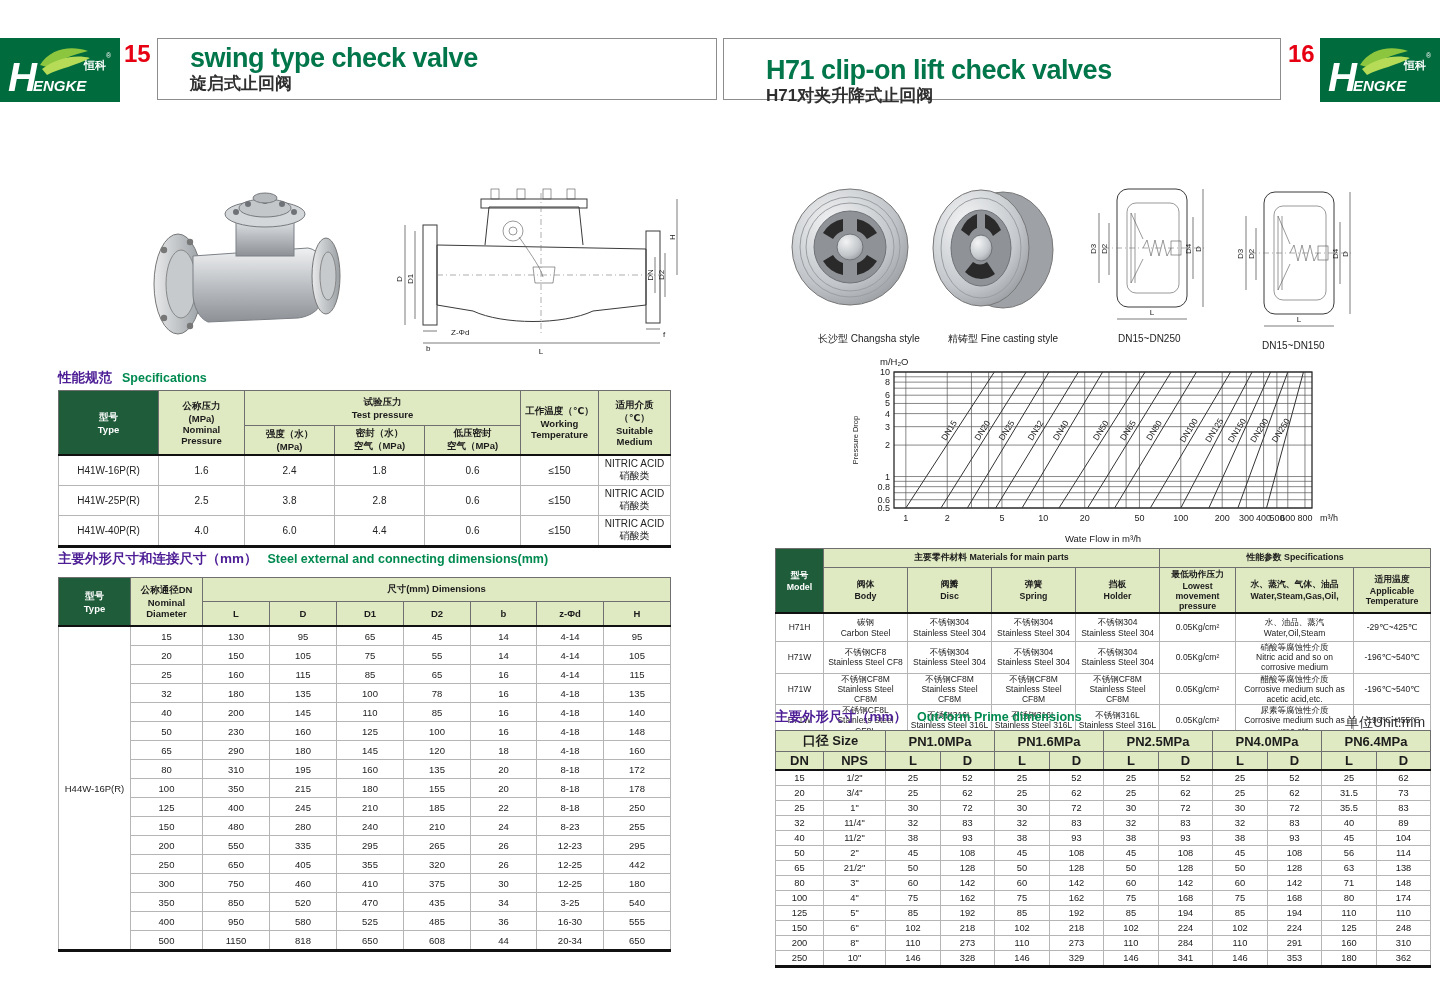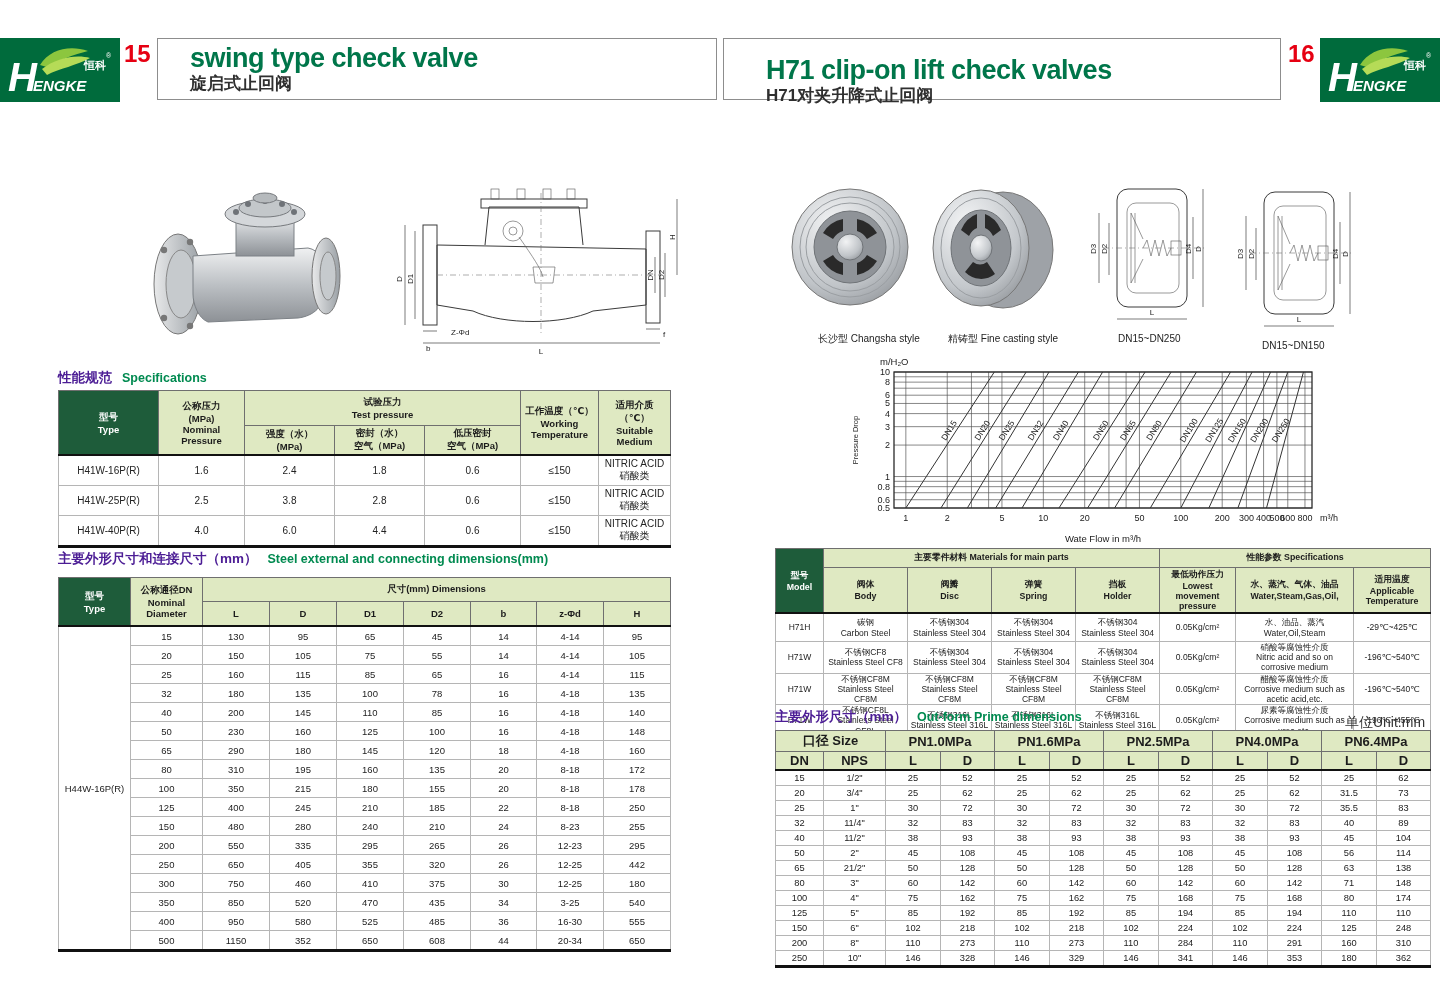--- a/index.html
+++ b/index.html
@@ -434,21 +434,21 @@
         <td>580</td>
         <td>525</td>
         <td>485</td>
         <td>36</td>
         <td>16-30</td>
         <td>555</td>
       </tr>
       <tr>
         <td>500</td>
         <td>1150</td>
-        <td>352</td>
+        <td>818</td>
         <td>650</td>
         <td>608</td>
         <td>44</td>
         <td>20-34</td>
         <td>650</td>
       </tr>
     </tbody>
 </table>
 
 <div class="abs" style="left:788px;top:183px;">

